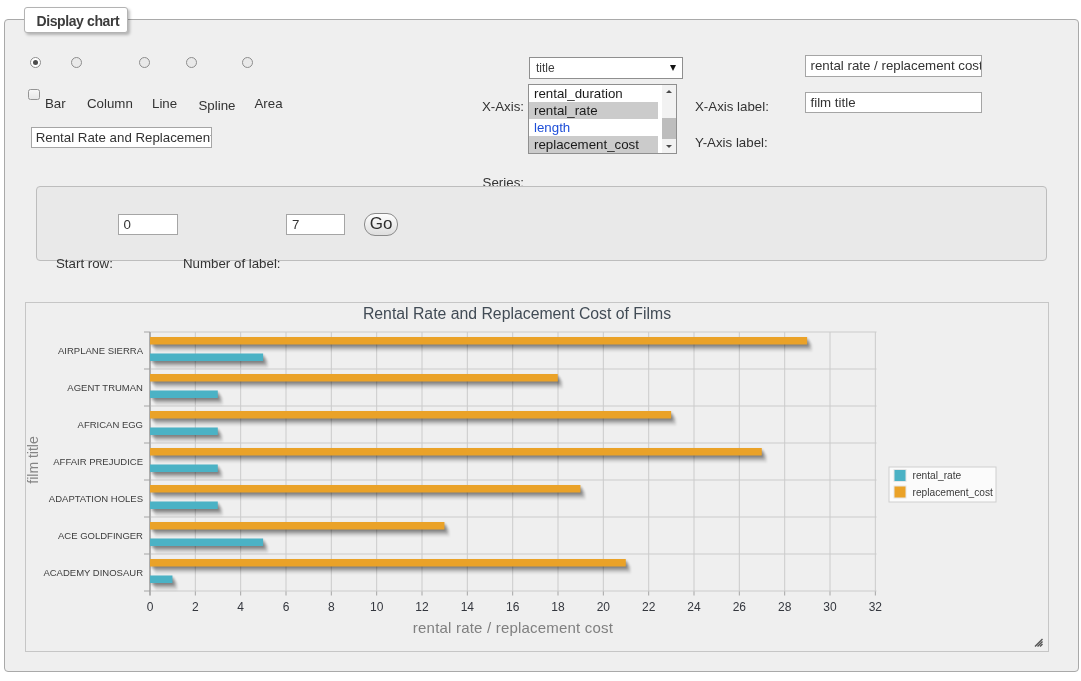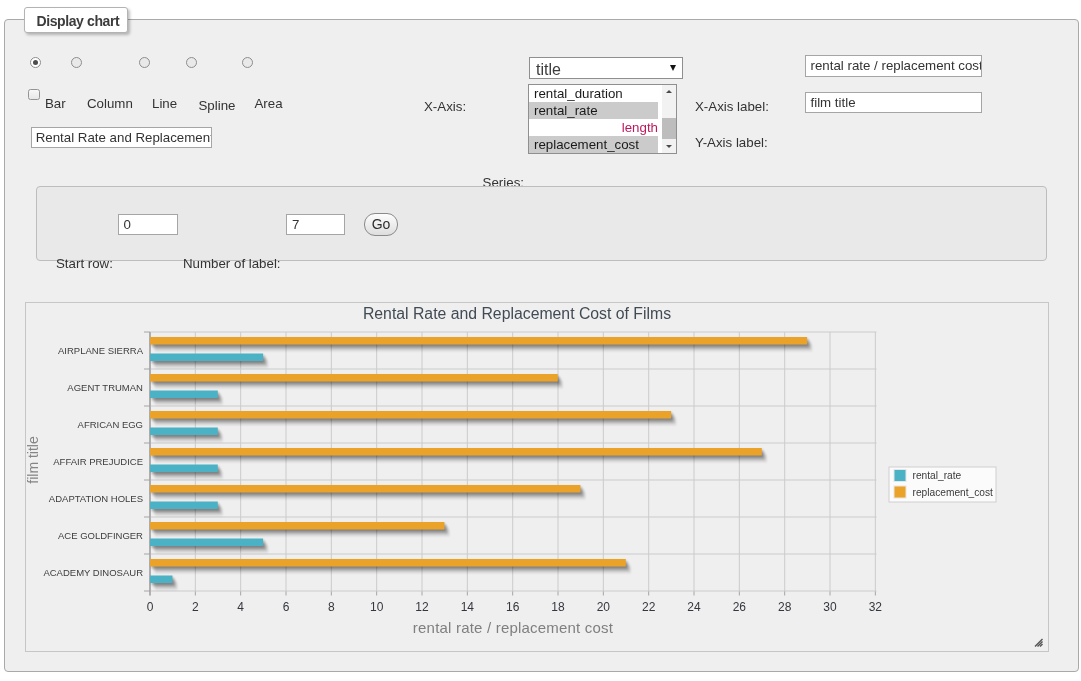--- a/index.html
+++ b/index.html
@@ -26,51 +26,51 @@
 <div class="abs" style="left:185.7px;top:56.5px;width:9px;height:9px;border:1px solid #8d8d8d;border-radius:50%;background:#e9e9e9;"></div>
 <div class="abs lbl" style="left:198.5px;top:58px;">Spline</div>
 <div class="abs" style="left:241.7px;top:56.5px;width:9px;height:9px;border:1px solid #8d8d8d;border-radius:50%;background:#e9e9e9;"></div>
 <div class="abs lbl" style="left:254.5px;top:55.5px;">Area</div>
 
 <div class="abs" style="left:28.2px;top:88.6px;width:9.6px;height:9.6px;border:1px solid #949494;border-radius:2.5px;background:linear-gradient(#f7f7f7,#e7e7e7);"></div>
 <div class="abs lbl" style="left:45px;top:87.5px;">Spline</div>
 
 <div class="tin" style="left:30.7px;top:126.6px;width:175px;height:19.7px;line-height:19.7px;padding-left:4px;">Rental Rate and Replacement Cost of Films</div>
 
-<div class="abs lbl" style="left:424px;top:59px;width:100px;text-align:left;">X-Axis:</div>
+<div class="abs lbl" style="left:424px;top:59px;width:100px;text-align:right;">X-Axis:</div>
 <div class="abs" style="left:529px;top:57px;width:151.5px;height:20px;border:1px solid #8f8f8f;background:#fff;"></div>
-<div class="abs" style="left:536px;top:60.5px;font-size:16px;color:#3c3c3c;">title</div>
+<div class="abs" style="left:536px;top:60.5px;font-size:12px;color:#3c3c3c;">title</div>
 <div class="abs" style="left:669.8px;top:65px;width:0;height:0;border-left:3.2px solid transparent;border-right:3.2px solid transparent;border-top:6px solid #141414;"></div>
 
 <div class="abs lbl" style="left:424px;top:134.5px;width:100px;text-align:right;">Series:</div>
 <div class="abs" style="left:528px;top:84px;width:146.5px;height:68px;border:1px solid #8f8f8f;background:#fff;overflow:hidden;">
   <div style="position:absolute;left:0;top:0;width:124px;height:23px;font-size:13.3px;color:#1a1a1a;padding-left:5px;line-height:17px;">rental_duration</div>
   <div style="position:absolute;left:0;top:17px;width:124px;height:17px;font-size:13.3px;color:#1a1a1a;padding-left:5px;line-height:17px;background:#cbcbcb;">rental_rate</div>
-  <div style="position:absolute;left:0;top:34px;width:124px;height:17px;font-size:13.3px;color:#be185d;padding-left:5px;line-height:17px;text-align:right;">length</div>
+  <div style="position:absolute;left:0;top:34px;width:124px;height:17px;font-size:13.3px;color:#1d4ed8;padding-left:5px;line-height:17px;">length</div>
   <div style="position:absolute;left:0;top:51px;width:124px;height:17px;font-size:13.3px;color:#1a1a1a;padding-left:5px;line-height:17px;background:#cbcbcb;">replacement_cost</div>
 
   <div style="position:absolute;right:0;top:0;width:14px;height:68px;background:#f2f2f2;"></div>
   <div style="position:absolute;right:0;top:0;width:14px;height:14px;background:#f2f2f2;"></div>
   <div style="position:absolute;right:3.5px;top:5px;width:0;height:0;border-left:3px solid transparent;border-right:3px solid transparent;border-bottom:3.8px solid #4a4a4a;"></div>
   <div style="position:absolute;right:0;top:33px;width:14px;height:21px;background:#bdbdbd;"></div>
   <div style="position:absolute;right:0;bottom:0;width:14px;height:14px;background:#f2f2f2;"></div>
   <div style="position:absolute;right:3.5px;bottom:5px;width:0;height:0;border-left:3px solid transparent;border-right:3px solid transparent;border-top:3.8px solid #4a4a4a;"></div>
 </div>
 
 <div class="abs lbl" style="left:695px;top:58.5px;width:100px;text-align:left;">X-Axis label:</div>
 <div class="tin" style="left:804.5px;top:55.4px;width:170px;height:19.4px;line-height:19.4px;padding-left:5px;">rental rate / replacement cost</div>
 <div class="abs lbl" style="left:695px;top:95px;width:100px;text-align:left;">Y-Axis label:</div>
 <div class="tin" style="left:804.5px;top:91.6px;width:170px;height:19.4px;line-height:19.4px;padding-left:5px;">film title</div>
 
 <div class="abs" style="left:36px;top:186px;width:1009px;height:73px;border:1px solid #bdbdbd;border-radius:4px;background:#e9e9e9;"></div>
 <div class="abs lbl" style="left:56px;top:216px;">Start row:</div>
 <div class="tin" style="left:117.5px;top:214px;width:53px;height:19px;line-height:19px;padding-left:5px;">0</div>
 <div class="abs lbl" style="left:183px;top:216px;">Number of label:</div>
 <div class="tin" style="left:286px;top:214px;width:51.5px;height:19px;line-height:19px;padding-left:5px;">7</div>
-<div class="abs" style="left:364px;top:213px;width:32px;height:20.5px;border:1px solid #8a8a8a;border-radius:11px;background:linear-gradient(#fdfdfd,#dedede);font-size:14px;color:#2d2d2d;text-align:center;line-height:20.5px;">Go</div>
+<div class="abs" style="left:364px;top:213px;width:32px;height:20.5px;border:1px solid #8a8a8a;border-radius:11px;background:linear-gradient(#fdfdfd,#dedede);font-size:17px;color:#2d2d2d;text-align:center;line-height:20.5px;">Go</div>
 
 <div class="abs" style="left:25px;top:302px;width:1022px;height:347.5px;border:1px solid #c6c6c6;background:#efefef;"></div>
 <svg width="1021" height="352" viewBox="0 0 1021 352" class="abs" style="left:26px;top:298px;">
   <defs>
     <filter id="sh" x="-30%" y="-60%" width="180%" height="280%">
       <feGaussianBlur stdDeviation="1.3"></feGaussianBlur>
     </filter>
   </defs>
   <g id="chart">
       <line x1="124" y1="34" x2="124" y2="293" stroke="#999" stroke-width="1"></line>

